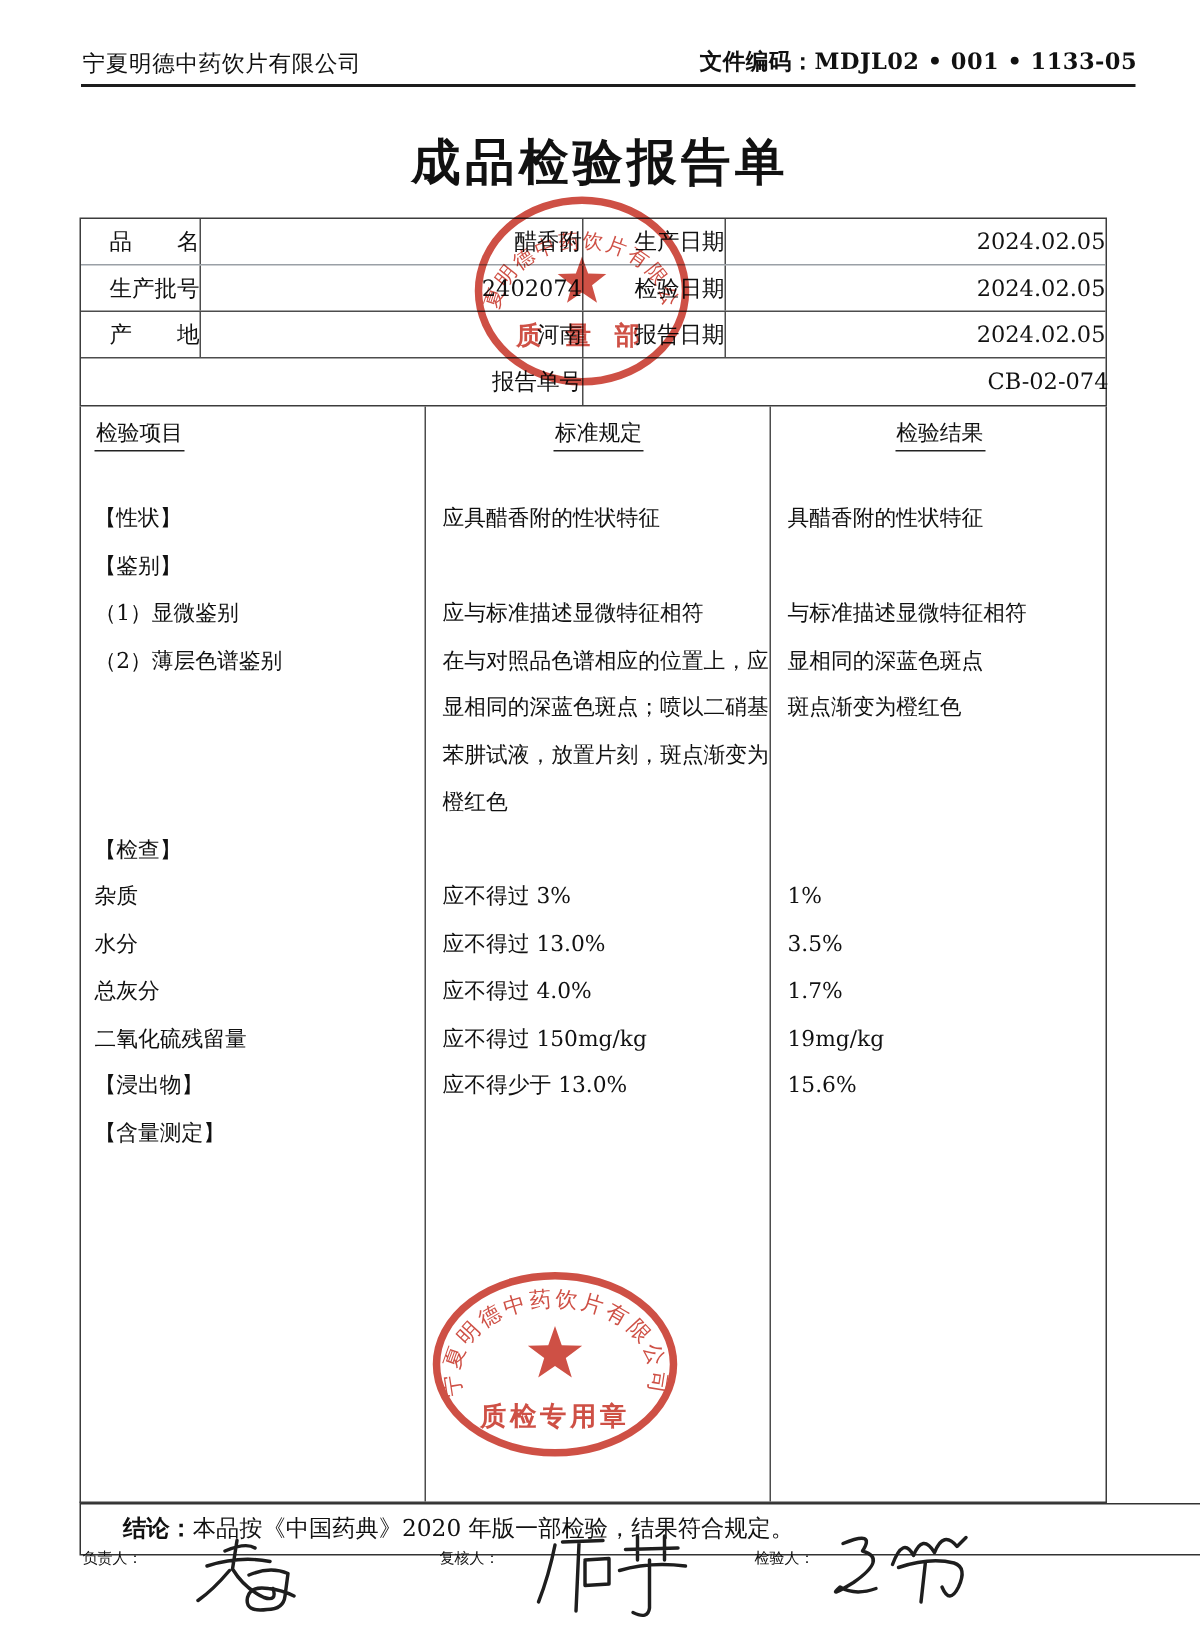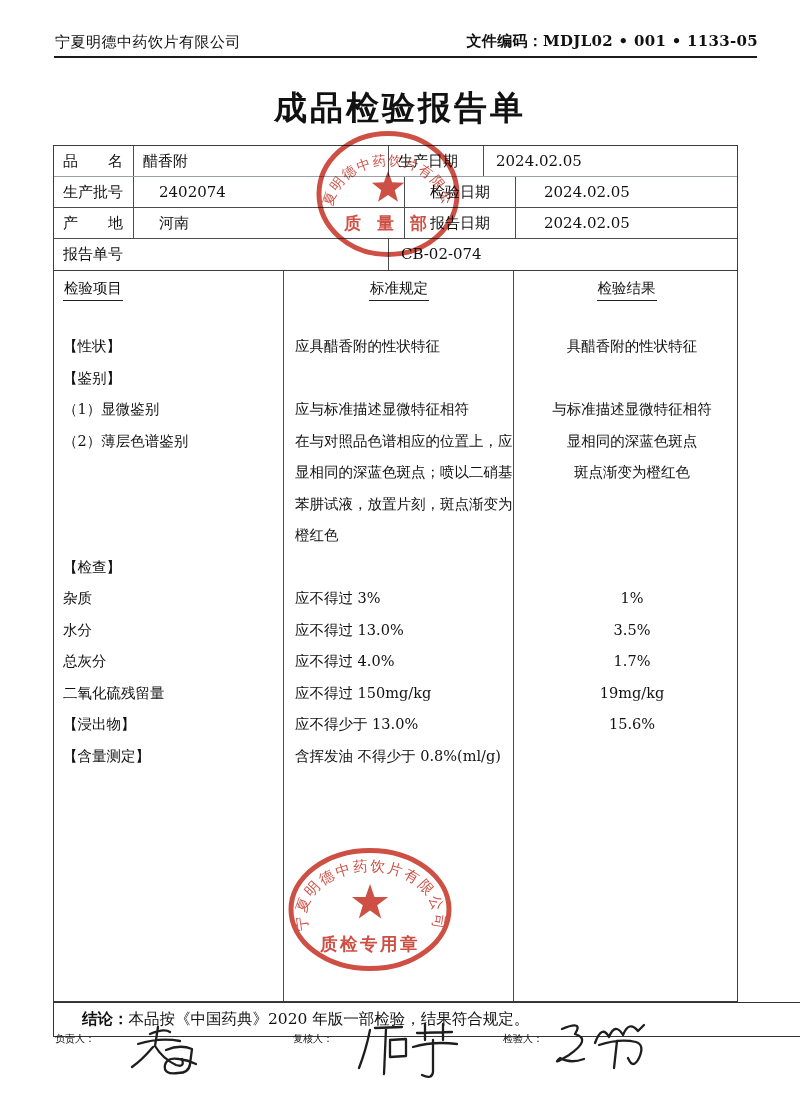--- a/index.html
+++ b/index.html
@@ -12,23 +12,23 @@
   .hdr-company { position:absolute; left:55px; top:33px; font-size:15px; letter-spacing:.5px; }
   .hdr-code { position:absolute; right:42px; top:32px; font-size:15px; font-weight:600; letter-spacing:.3px; }
   .hdr-rule { position:absolute; left:54px; top:56px; width:703px; height:2.4px; background:#1c1c1c; }
   .doc-title { position:absolute; left:0; top:86px; width:800px; text-align:center;
     font-size:33px; font-weight:bold; letter-spacing:3px; }
   
   .info-table { position:absolute; left:53px; top:145px; width:685px;
     border:1.6px solid #3c3c3c; font-size:15px; }
   .info-row { display:grid; grid-template-columns:80px 255px 95px 253px; height:31px; }
   .info-row.r1 { border-bottom:1.6px solid #9aa0a6; }
-  .info-row.r2, .info-row.r3 { border-bottom:1.2px solid #4d4d4d;gap:16px; }
+  .info-row.r2, .info-row.r3 { border-bottom:1.2px solid #4d4d4d; }
   .info-row.r4 { display:grid; grid-template-columns:335px 350px; height:31px; }
-  .ic { line-height:30px; padding-left:9px; overflow:hidden; white-space:nowrap; }
+  .ic { line-height:30px; padding-left:9px; overflow:hidden; white-space:nowrap;text-align:right; }
   .ic.lbl1 { border-right:1.2px solid #4d4d4d; }
   .ic.val1 { border-right:1.2px solid #4d4d4d; }
   .ic.lbl2 { border-right:1.2px solid #4d4d4d; }
   .ic.val2 { padding-left:12px; }
   .info-row.r4 .ic.span-left { border-right:1.2px solid #4d4d4d; }
   
   .main-table { position:absolute; left:53px; top:271px; width:685px; height:731px;
     border:1.6px solid #3c3c3c; border-top:none; font-size:14.5px; }
   .vline { position:absolute; top:0; bottom:0; width:1.2px; background:#4d4d4d; }
   .vline.v1 { left:229px; }
@@ -36,21 +36,21 @@
   .mt-header { position:absolute; top:8px; left:0; width:685px; height:26px;
     display:grid; grid-template-columns:230px 230px 225px; }
   .mt-header .hc { text-align:center; }
   .mt-header .hc.first { text-align:left; padding-left:9px; }
   .mt-header span { display:inline-block; border-bottom:1.1px solid #222; padding:0 1px 2px 1px; }
   .mt-lines { position:absolute; top:60px; left:0; width:685px; }
   .mt-line { display:grid; grid-template-columns:230px 230px 225px; height:31.5px; }
   .mc { line-height:31.5px; white-space:nowrap; overflow:hidden; }
   .mc.c1 { padding-left:9px; }
   .mc.c2 { padding-left:11px; }
-  .mc.c3 { padding-left:11px;text-align:center; }
+  .mc.c3 { padding-left:11px; }
   
   .stamp { position:absolute; color:#c8372b; mix-blend-mode:multiply; opacity:.88; }
   .stamp-upper { left:315px; top:130px; width:146px; height:130px; }
   .stamp-lower { left:287px; top:846px; width:166px; height:127px; }
   .stamp svg { width:100%; height:100%; }
   .stamp text { fill:currentColor; font-family:"DejaVu Serif", serif; }
   
   .conclusion { position:absolute; left:53px; top:1002px; width:792px; height:35px;
     border:1.6px solid #333; font-size:15.5px; line-height:31px; padding-left:28px;
     white-space:nowrap; overflow:hidden; }
@@ -170,21 +170,20 @@
         <div class="mc c2">应不得过 150mg/kg</div>
         <div class="mc c3">19mg/kg</div>
       </div>
       <div class="mt-line">
         <div class="mc c1">【浸出物】</div>
         <div class="mc c2">应不得少于 13.0%</div>
         <div class="mc c3">15.6%</div>
       </div>
       <div class="mt-line">
         <div class="mc c1">【含量测定】</div>
-        <div class="mc c2">含挥发油  不得少于 0.8%(ml/g)</div>
       </div>
     </div>
   </div>
 
   <div class="stamp stamp-upper">
     <svg viewBox="0 0 146 130">
       <defs>
         <path id="arcU" d="M 17,82 A 56,47 0 1 1 129,82" fill="none"></path>
       </defs>
       <ellipse cx="73" cy="64" rx="69" ry="60.5" fill="none" stroke="currentColor" stroke-width="5"></ellipse>

